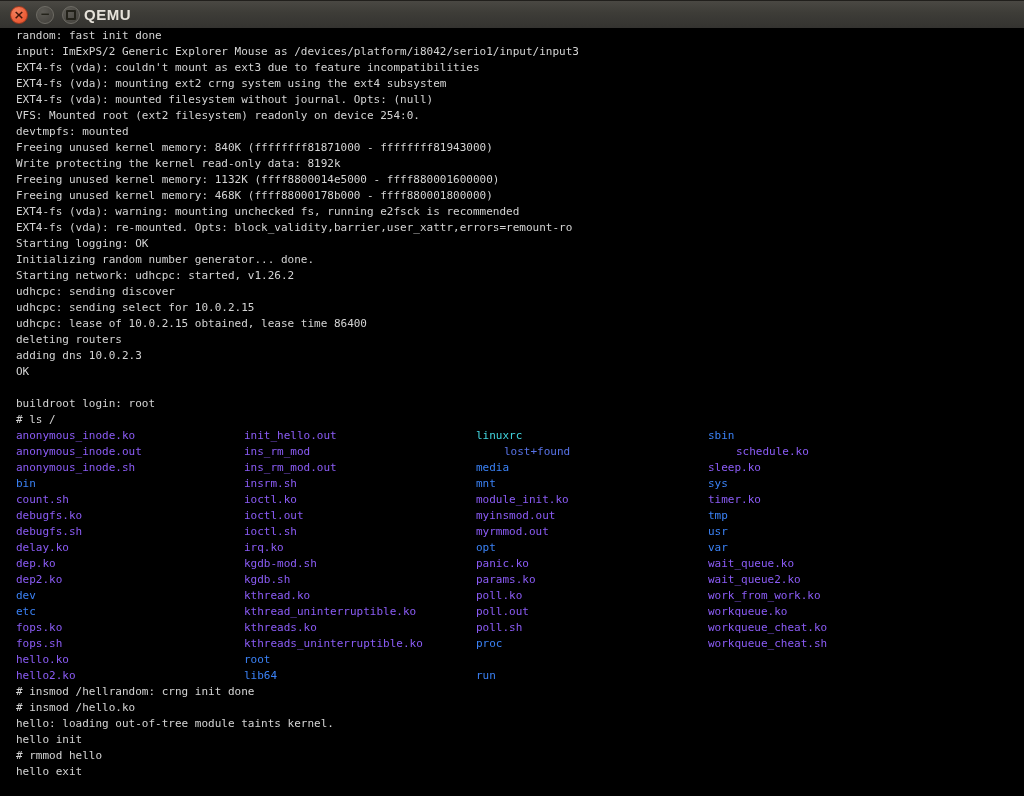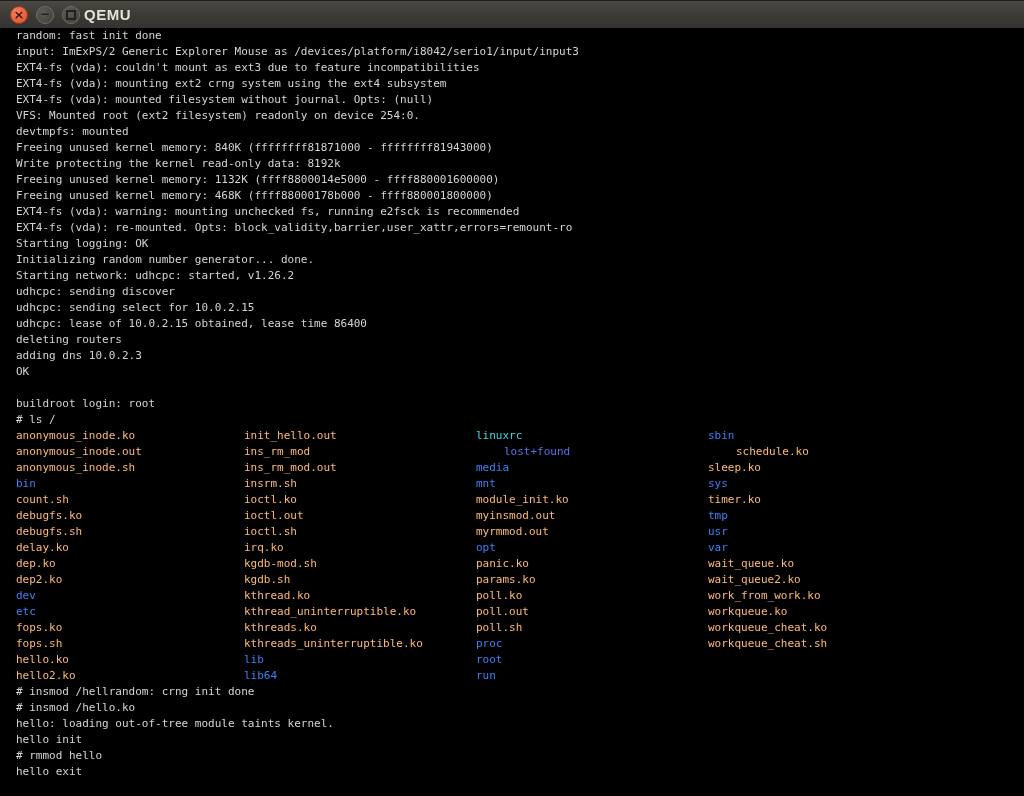--- a/index.html
+++ b/index.html
@@ -40,21 +40,21 @@
     position:absolute;top:28px;left:14px;width:1024px;height:768px;
     background:#000;color:#d4d4d4;
     font-size:11px;line-height:16px;border-radius:7px;
   }
   .tline{height:16px;white-space:pre;padding-left:2px;}
   .lsrow{display:flex;}
   .lsrow span{display:inline-block;white-space:pre;}
   .lsrow .c0{width:228px;}
   .lsrow .c1{width:232px;}
   .lsrow .c2{width:232px;}
-  .fc-green{color:#fdba74;}
+  .fc-green{color:#8b5cf6;}
   .fc-blue{color:#3b82f6;}
   .fc-cyan{color:#42d6e0;}
   .fc-lostfound{color:#5873e8;margin-left:28px;}
 </style>
 </head>
 <body>
 
 <div class="titlebar">
   <div class="winbtn close">
     <span class="glyph">×</span>
@@ -104,21 +104,21 @@
       <div class="tline lsrow"><span class="c0 fc-green">count.sh</span><span class="c1 fc-green">ioctl.ko</span><span class="c2 fc-green">module_init.ko</span><span class="c3 fc-green">timer.ko</span></div>
       <div class="tline lsrow"><span class="c0 fc-green">debugfs.ko</span><span class="c1 fc-green">ioctl.out</span><span class="c2 fc-green">myinsmod.out</span><span class="c3 fc-blue">tmp</span></div>
       <div class="tline lsrow"><span class="c0 fc-green">debugfs.sh</span><span class="c1 fc-green">ioctl.sh</span><span class="c2 fc-green">myrmmod.out</span><span class="c3 fc-blue">usr</span></div>
       <div class="tline lsrow"><span class="c0 fc-green">delay.ko</span><span class="c1 fc-green">irq.ko</span><span class="c2 fc-blue">opt</span><span class="c3 fc-blue">var</span></div>
       <div class="tline lsrow"><span class="c0 fc-green">dep.ko</span><span class="c1 fc-green">kgdb-mod.sh</span><span class="c2 fc-green">panic.ko</span><span class="c3 fc-green">wait_queue.ko</span></div>
       <div class="tline lsrow"><span class="c0 fc-green">dep2.ko</span><span class="c1 fc-green">kgdb.sh</span><span class="c2 fc-green">params.ko</span><span class="c3 fc-green">wait_queue2.ko</span></div>
       <div class="tline lsrow"><span class="c0 fc-blue">dev</span><span class="c1 fc-green">kthread.ko</span><span class="c2 fc-green">poll.ko</span><span class="c3 fc-green">work_from_work.ko</span></div>
       <div class="tline lsrow"><span class="c0 fc-blue">etc</span><span class="c1 fc-green">kthread_uninterruptible.ko</span><span class="c2 fc-green">poll.out</span><span class="c3 fc-green">workqueue.ko</span></div>
       <div class="tline lsrow"><span class="c0 fc-green">fops.ko</span><span class="c1 fc-green">kthreads.ko</span><span class="c2 fc-green">poll.sh</span><span class="c3 fc-green">workqueue_cheat.ko</span></div>
       <div class="tline lsrow"><span class="c0 fc-green">fops.sh</span><span class="c1 fc-green">kthreads_uninterruptible.ko</span><span class="c2 fc-blue">proc</span><span class="c3 fc-green">workqueue_cheat.sh</span></div>
-      <div class="tline lsrow"><span class="c0 fc-green">hello.ko</span><span class="c1 fc-blue">lib</span><span class="c2 fc-blue">root</span><span class="c3 fc-green"></span></div>
+      <div class="tline lsrow"><span class="c0 fc-green">hello.ko</span><span class="c2 fc-blue">root</span><span class="c3 fc-green"></span></div>
       <div class="tline lsrow"><span class="c0 fc-green">hello2.ko</span><span class="c1 fc-blue">lib64</span><span class="c2 fc-blue">run</span><span class="c3 fc-green"></span></div>
     </div>
   <div id="post-lines">
       <div class="tline"># insmod /hellrandom: crng init done</div>
       <div class="tline"># insmod /hello.ko</div>
       <div class="tline">hello: loading out-of-tree module taints kernel.</div>
       <div class="tline">hello init</div>
       <div class="tline"># rmmod hello</div>
       <div class="tline">hello exit</div>
     </div>

